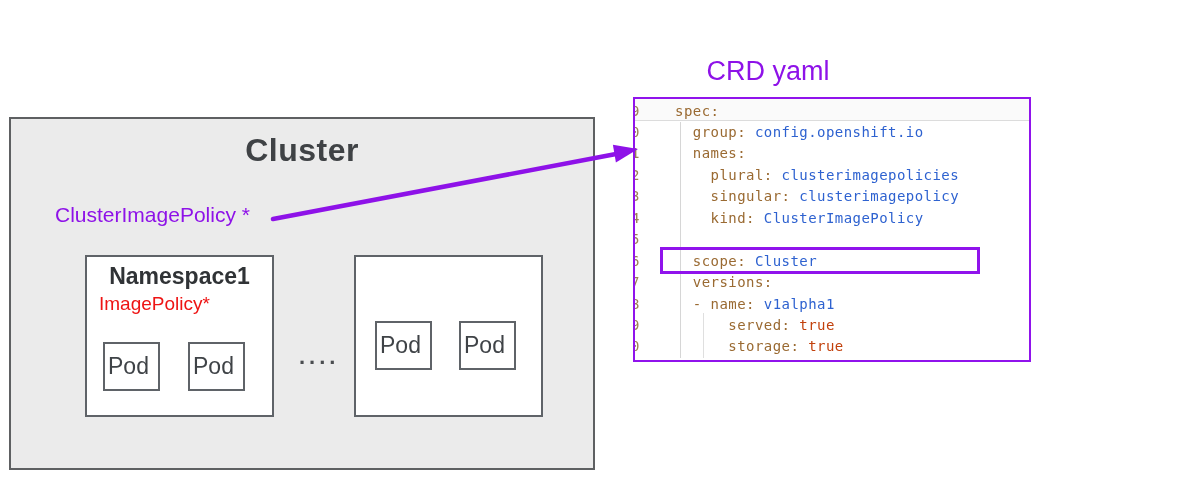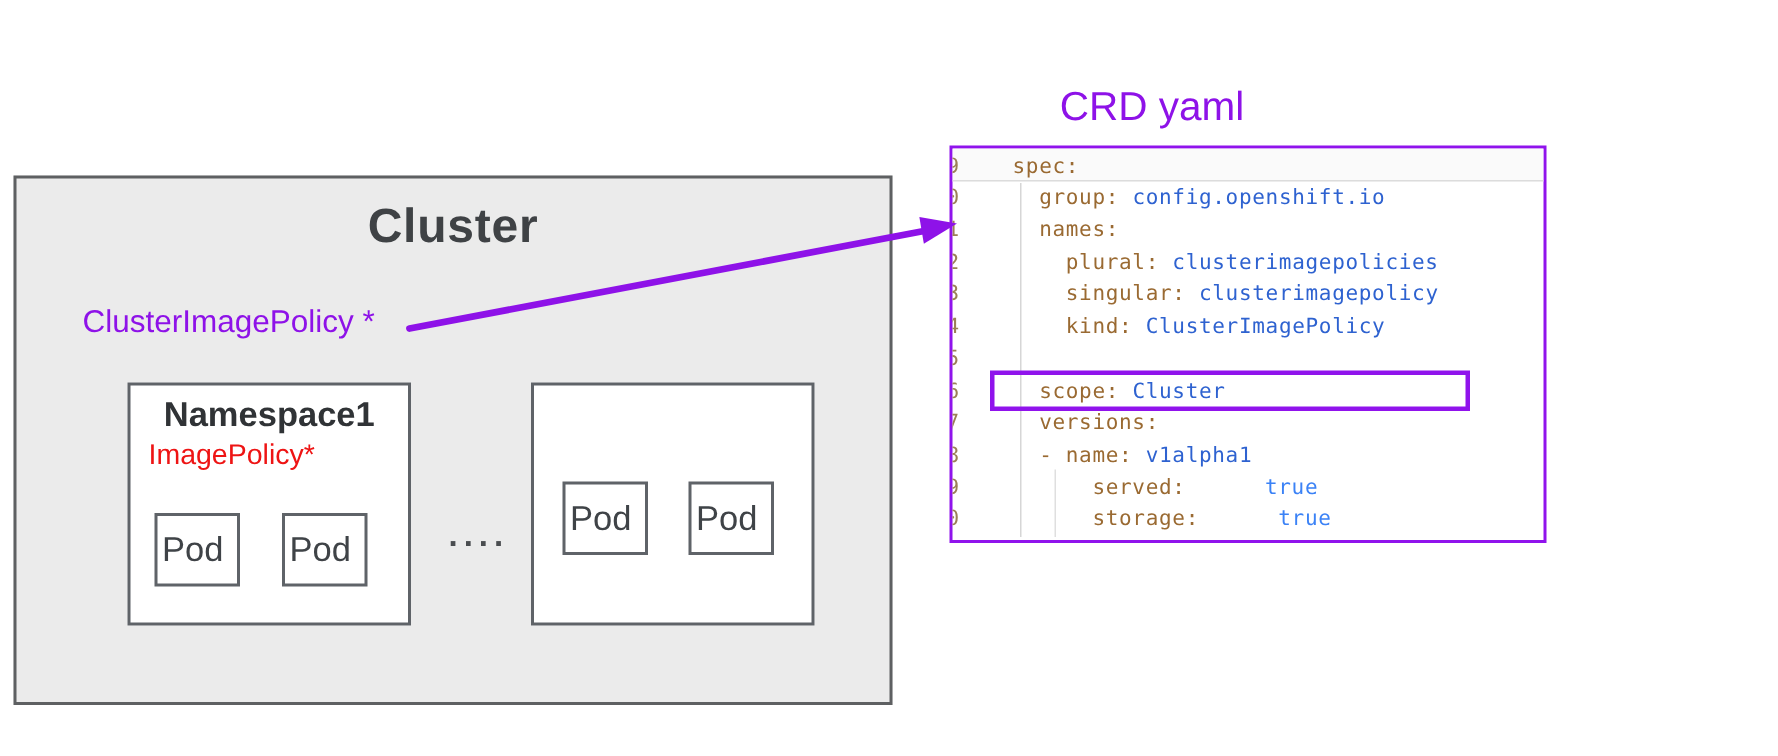--- a/index.html
+++ b/index.html
@@ -43,21 +43,21 @@
             border-bottom:1px solid #DCDCDC;}
   .gutter-sep{position:absolute;left:45px;top:23px;height:236px;width:0;
               border-left:1px solid #D6D6D6;}
   .indent-guide{position:absolute;left:68px;top:214px;height:45px;width:0;
                 border-left:1px solid #DFDFDF;}
   .code-row{position:absolute;left:0;width:100%;height:21.45px;line-height:21.45px;}
   .code-row .ln{position:absolute;left:-4px;color:#9B8055;}
   .code-row .txt{position:absolute;left:40px;white-space:pre;}
   .k{color:#9A6A32;}
   .v-str{color:#2E62D0;}
-  .v-bool{color:#3b82f6;margin-left:44px;}
+  .v-bool{color:#c2410c;}
   .scope-rect{position:absolute;left:25px;top:148px;width:314px;height:21px;
               border:3px solid #9013EC;background:transparent;}
 
   
   .arrow-svg{position:absolute;left:0;top:0;pointer-events:none;}
 </style>
 </head>
 <body>
 
 <div class="stage">

